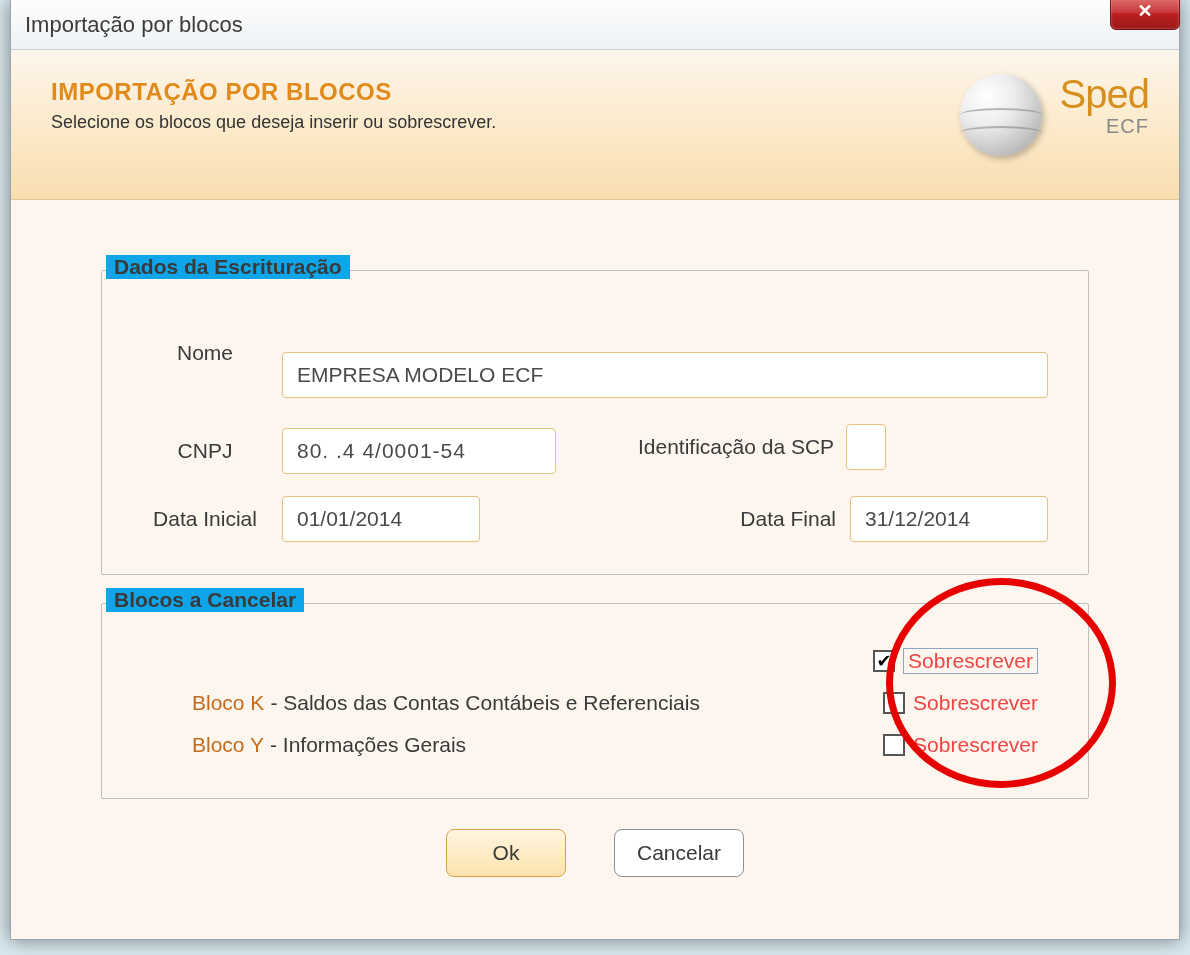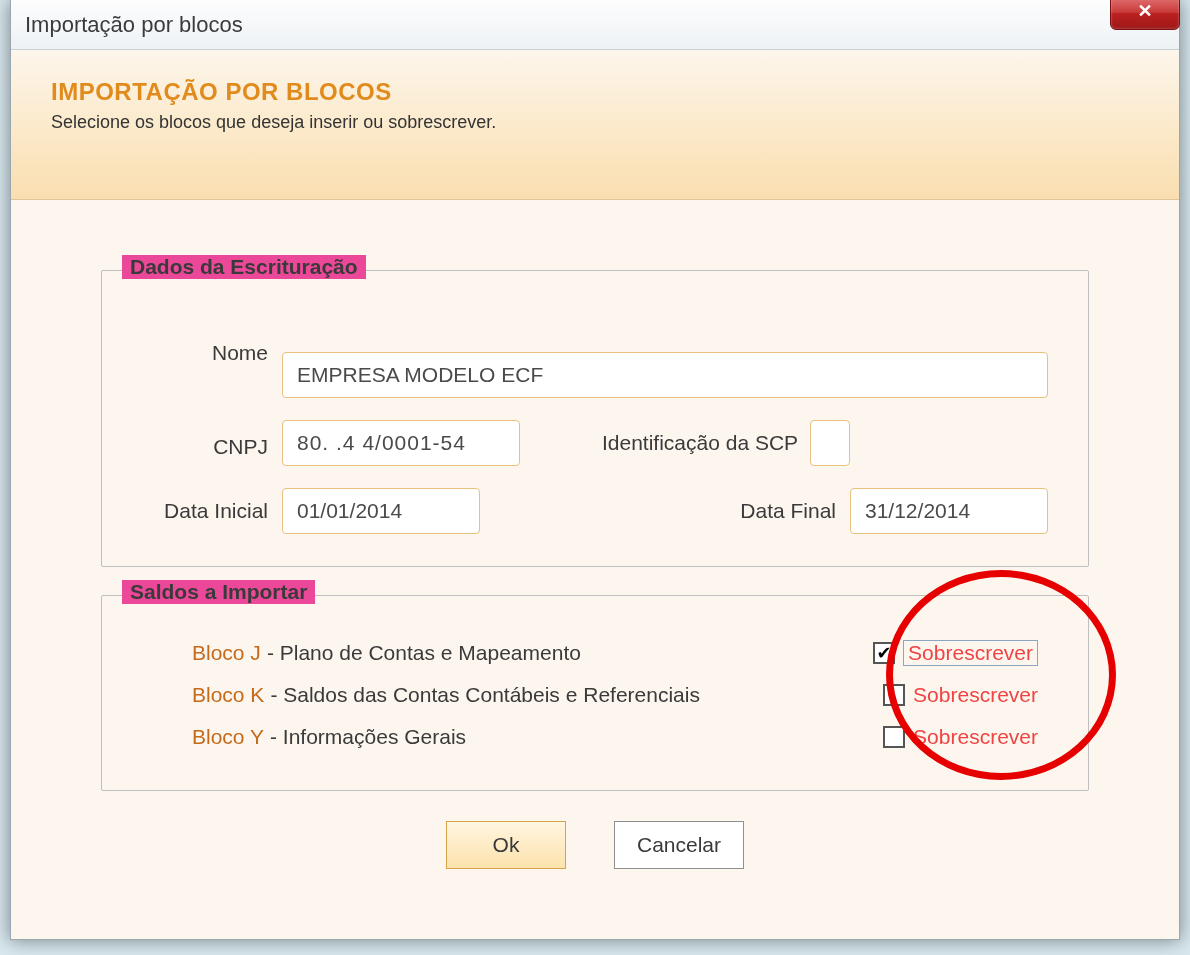--- a/index.html
+++ b/index.html
@@ -128,57 +128,57 @@
     border-radius: 2px;
     padding: 36px 40px 32px 40px;
     margin-bottom: 28px;
     position: relative;
     background: #fff;
   }
   body .body-area .groupbox { background: transparent; }
   .group-legend {
     position: absolute;
     top: -16px;
-    left: 20px;
-    background: #ec4899;
+    left: 4px;
+    background: #0ea5e9;
     padding: 0 8px;
     font-weight: bold;
     color: #3a3a3a;
     font-size: 21px;
   }
   .form-row {
     display: flex;
     align-items: center;
     margin-bottom: 22px;
   }
   .form-row:last-child { margin-bottom: 0; }
   .lbl {
     color: #3a3a3a;
     font-size: 21px;
-    text-align: right;
+    text-align: center;
     margin-right: 14px;
     white-space: nowrap;
   }
   .lbl.nome  { width: 126px; }
   .lbl.cnpj  { width: 126px; margin-top: 8px; }
   .lbl.di    { width: 126px; }
   .lbl.scp   { margin-left: 82px; margin-right: 12px; }
   .lbl.df    { margin-left: auto; }
   .field {
     border: 1px solid #e8c17c;
     border-radius: 4px;
     padding: 8px 14px;
     font-size: 21px;
     color: #4a4a4a;
     background: #fff;
     height: 46px;
     line-height: 28px;
   }
   .field.nome { flex: 1; margin-top: 45px; }
-  .field.cnpj { width: 238px; letter-spacing: 1px;}
+  .field.cnpj { width: 274px; letter-spacing: 1px; margin-top: 8px;}
   .field.scp  { width: 40px; }
   .field.date { width: 198px; }
   .block-row {
     display: flex;
     align-items: center;
     height: 42px;
   }
   .block-label {
     font-size: 21px;
     display: flex;
@@ -223,21 +223,21 @@
   }
   .button-row {
     display: flex;
     justify-content: center;
     gap: 48px;
     margin-top: 30px;
   }
   .btn {
     min-width: 120px;
     height: 48px;
-    border-radius: 0;
+    border-radius: 8px;
     font-size: 21px;
     display: flex;
     align-items: center;
     justify-content: center;
     cursor: pointer;
     padding: 0 22px;
   }
   .btn-ok {
     background: linear-gradient(#fff5e0, #fde3ad);
     border: 1px solid #d7a348;
@@ -258,20 +258,27 @@
 
   <div class="titlebar">
     <span class="titlebar-text">Importação por blocos</span>
     <div class="close-btn">✕</div>
   </div>
 
   <div class="header-band">
     <div class="header-left">
       <div class="header-title">IMPORTAÇÃO POR BLOCOS</div>
       <div class="header-sub">Selecione os blocos que deseja inserir ou sobrescrever.</div>
+    </div>
+    <div class="logo-block">
+      <div class="logo-sphere"></div>
+      <div class="logo-text">
+        <span class="sped">Sped</span>
+        <span class="ecf">ECF</span>
+      </div>
     </div>
   </div>
 
   <div class="body-area">
 
     <div class="groupbox">
       <div class="group-legend">Dados da Escrituração</div>
 
       <div class="form-row">
         <span class="lbl nome">Nome</span>
@@ -287,27 +294,23 @@
 
       <div class="form-row">
         <span class="lbl di">Data Inicial</span>
         <div class="field date">01/01/2014</div>
         <span class="lbl df">Data Final</span>
         <div class="field date">31/12/2014</div>
       </div>
     </div>
 
     <div class="groupbox blocks-box" style="position:relative;">
-      <div class="group-legend">Saldos a Importar</div>
+      <div class="group-legend">Blocos a Cancelar</div>
       <div class="block-list">
         <div class="block-row chk-row1-highlight">
-          <span class="block-label">
-            <span class="block-code">Bloco J</span>
-            <span class="block-desc">- Plano de Contas e Mapeamento</span>
-          </span>
           <span class="spacer"></span>
           <span class="chk checked"></span>
           <span class="chk-label">Sobrescrever</span>
         </div>
         <div class="block-row">
           <span class="block-label">
             <span class="block-code">Bloco K</span>
             <span class="block-desc">- Saldos das Contas Contábeis e Referenciais</span>
           </span>
           <span class="spacer"></span>

